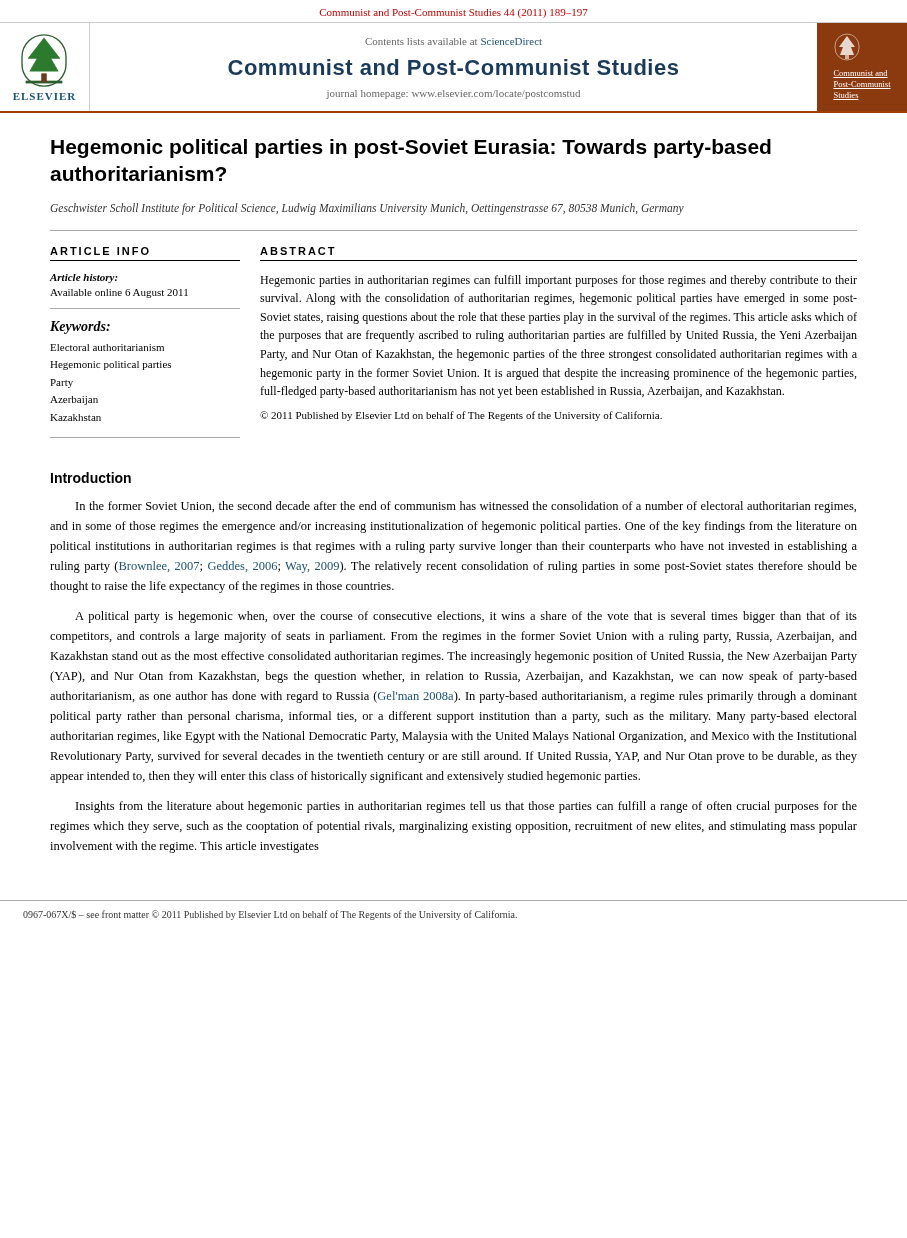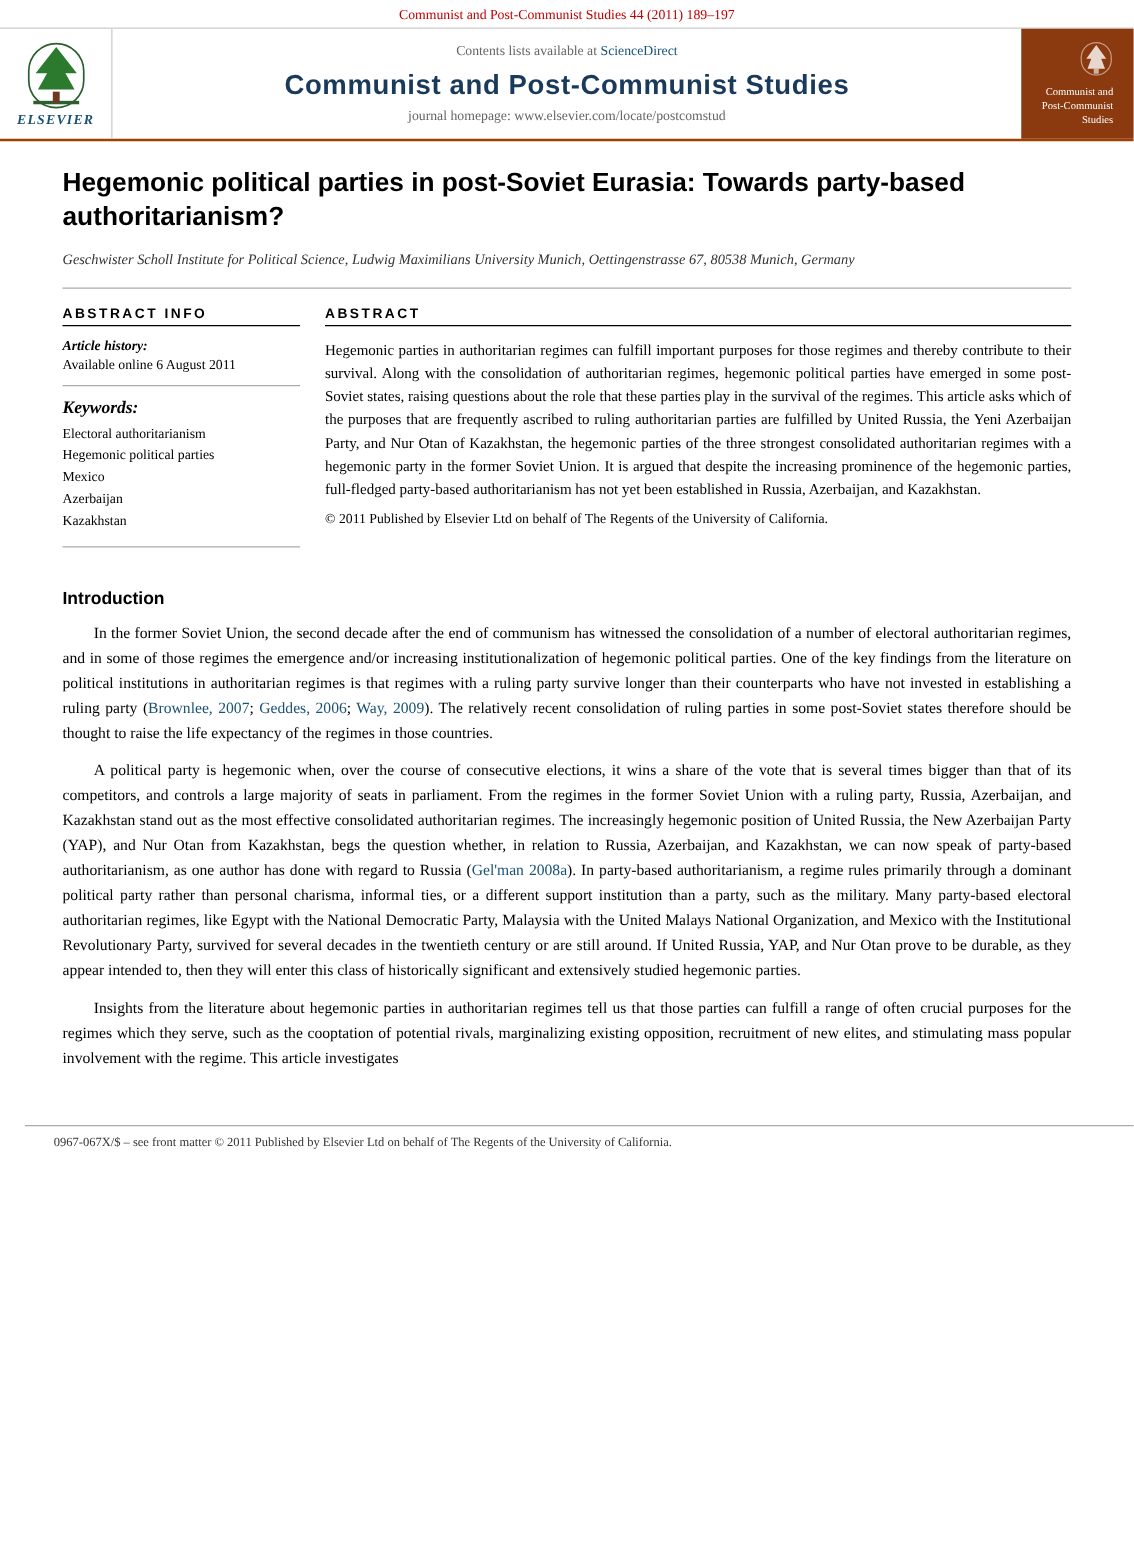--- a/index.html
+++ b/index.html
@@ -35,21 +35,20 @@
       align-items: center;
       justify-content: center;
       padding: 8px;
       border-right: 1px solid #ccc;
     }
 
     .elsevier-logo {
       display: flex;
       flex-direction: column;
       align-items: center;
-      font-style: italic;
     }
 
     .elsevier-tree {
       width: 60px;
       height: 55px;
     }
 
     .elsevier-text {
       font-size: 11px;
       font-weight: bold;
@@ -91,22 +90,23 @@
       background: #8b3a10;
       display: flex;
       align-items: center;
       justify-content: center;
       padding: 8px;
     }
 
     .journal-logo-box {
       color: #fff;
       font-size: 8.5px;
-      text-align: right;
+      text-align: left;
       line-height: 1.3;
+      text-decoration: underline;
     }
 
     
     .main-content {
       padding: 20px 50px 20px 50px;
     }
 
     
     .article-title {
       font-size: 21px;
@@ -234,21 +234,20 @@
       text-decoration: none;
     }
 
     
     .page-footer {
       border-top: 1px solid #aaa;
       padding: 8px 23px 0;
       font-size: 10px;
       color: #333;
       margin-top: 14px;
-      margin-left: 20px;
     }
 
     .footer-text {
       margin-bottom: 3px;
     }
   </style>
 </head>
 <body>
 
 <div class="top-banner">
@@ -303,33 +302,33 @@
   <h1 class="article-title">Hegemonic political parties in post-Soviet Eurasia: Towards party-based authoritarianism?</h1>
 
 
   <div class="affiliation">Geschwister Scholl Institute for Political Science, Ludwig Maximilians University Munich, Oettingenstrasse 67, 80538 Munich, Germany</div>
 
   <hr class="divider-line">
 
   <div class="article-columns">
 
     <div class="article-info-col">
-      <div class="col-header">ABSTRACT INFO</div>
+      <div class="col-header">ARTICLE INFO</div>
 
       <div class="info-label">Article history:</div>
       <div class="info-value">Available online 6 August 2011</div>
 
       <hr class="info-divider">
 
       <div class="keywords-label">Keywords:</div>
 
       <div>
         <div class="keyword-item">Electoral authoritarianism</div>
         <div class="keyword-item">Hegemonic political parties</div>
-        <div class="keyword-item">Mexico</div>
+        <div class="keyword-item">Party</div>
         <div class="keyword-item">Azerbaijan</div>
         <div class="keyword-item">Kazakhstan</div>
       </div>
 
       <hr class="info-divider">
     </div>
 
     <div class="abstract-col">
       <div class="col-header">ABSTRACT</div>
 

